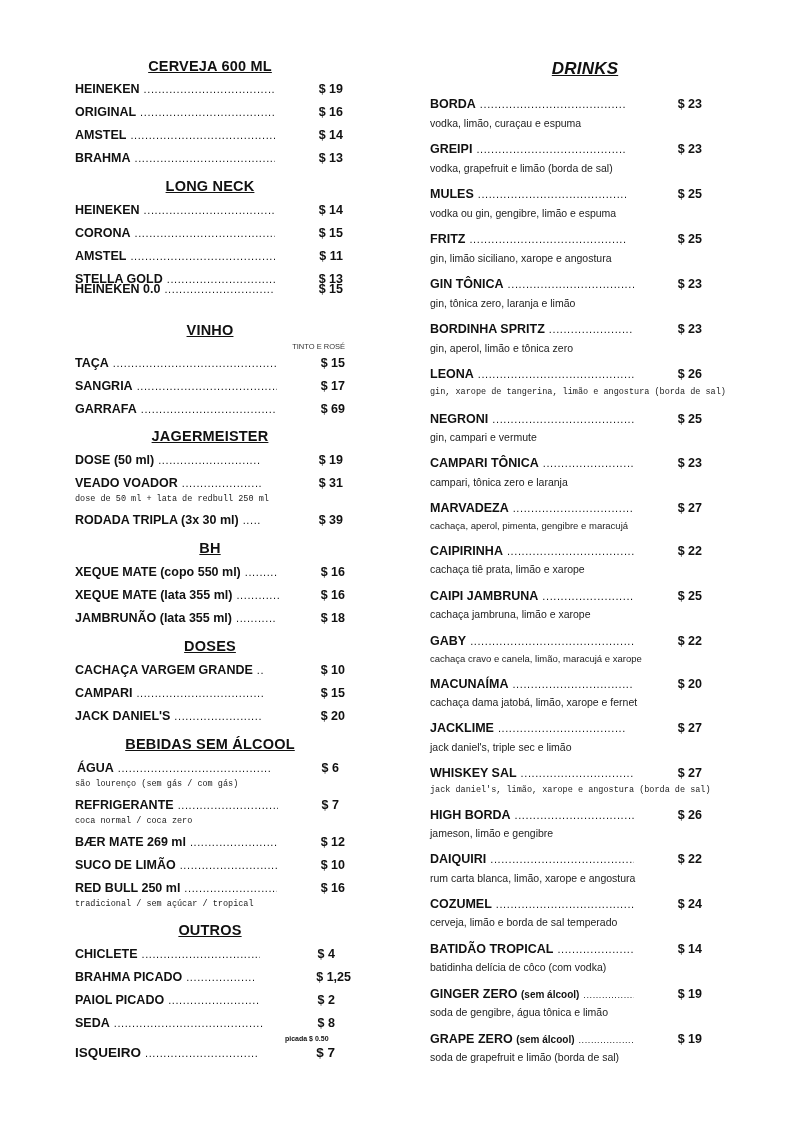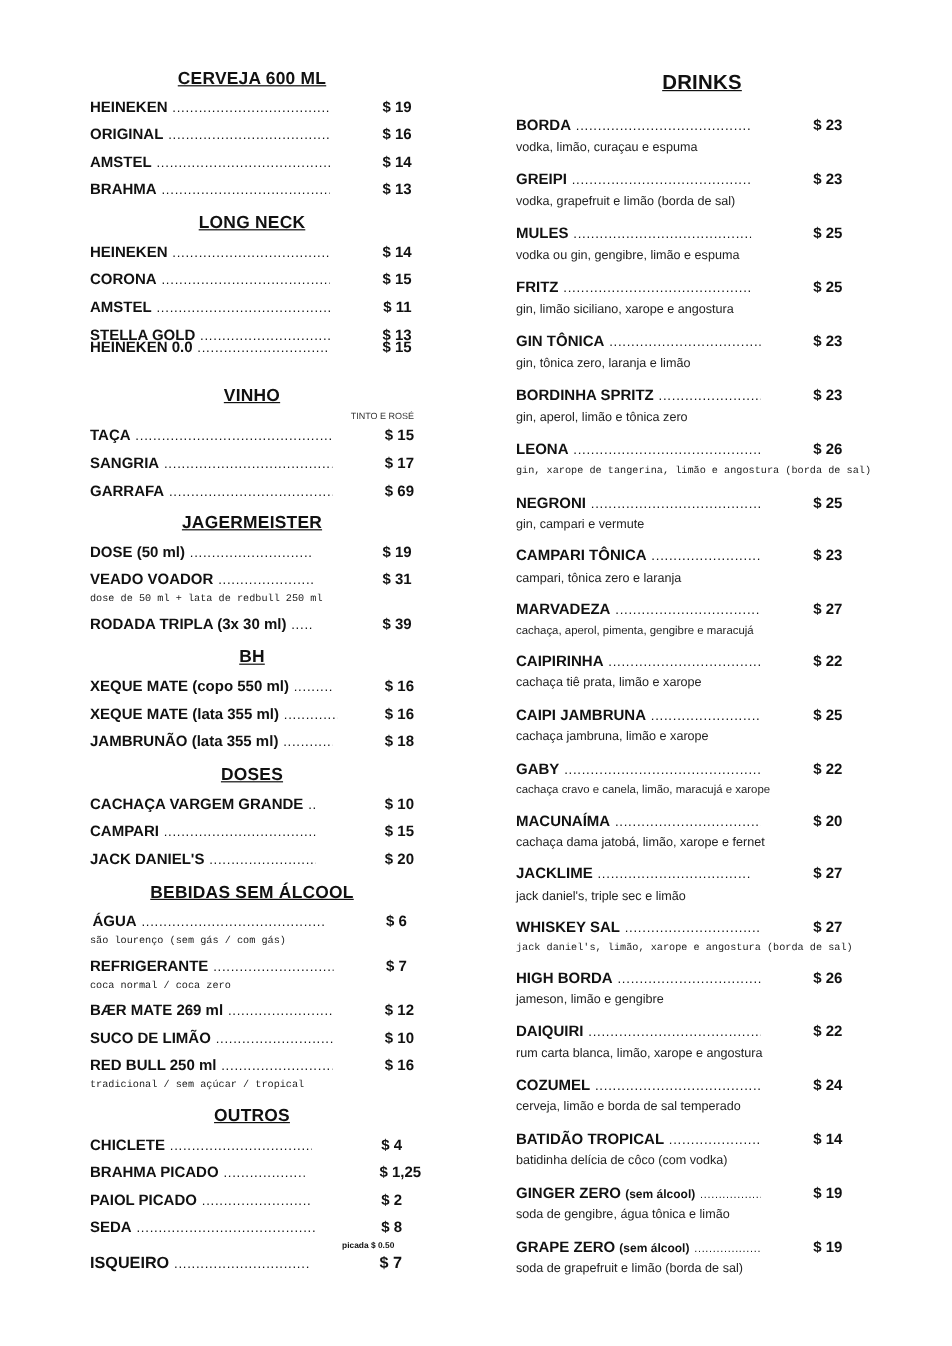--- a/index.html
+++ b/index.html
@@ -1,21 +1,21 @@
 <!DOCTYPE html>
 <html><head>
 <meta charset="utf-8">
 <style>
   html, body { margin: 0; padding: 0; background: #ffffff; }
   body { width: 793px; height: 1122px; position: relative; overflow: hidden; color: #111111; font-family: "Liberation Sans", sans-serif; }
   .col { position: absolute; top: 0; }
   .col-left { left: 75px; width: 270px; }
   .col-right { left: 430px; width: 310px; }
   .sec-title { text-align: center; font-weight: bold; text-decoration: underline; font-size: 14.5px; letter-spacing: 0.2px; position: absolute; left: 0; right: 0; }
-  .sec-title.big { font-size: 17px; }
+  .sec-title.big { font-size: 17px; font-style: italic; }
   .sec-sub { position: absolute; left: 0; right: 0; text-align: right; font-size: 7.5px; color: #333; }
   .row { position: absolute; left: 0; display: flex; align-items: baseline; font-weight: bold; font-size: 12.5px; white-space: nowrap; }
   .row .name { flex: 0 0 auto; }
   .row .name .small { font-size: 10px; }
   .row .dots { flex: 1 1 auto; overflow: hidden; font-weight: normal; font-size: 11px; letter-spacing: 0.6px; margin: 0 4px 0 4px; }
   .row .dots::after { content: "....................................................................................................................................................."; }
   .row .price { flex: 0 0 auto; text-align: center; padding-left: 40px; }
   .desc { position: absolute; left: 0; font-size: 10.5px; color: #222; white-space: nowrap; text-align: right; }
   .desc.sm { font-size: 8.5px; font-family: Liberation Mono, monospace; }
   .note { position: absolute; font-size: 7px; font-weight: bold; white-space: nowrap; }

